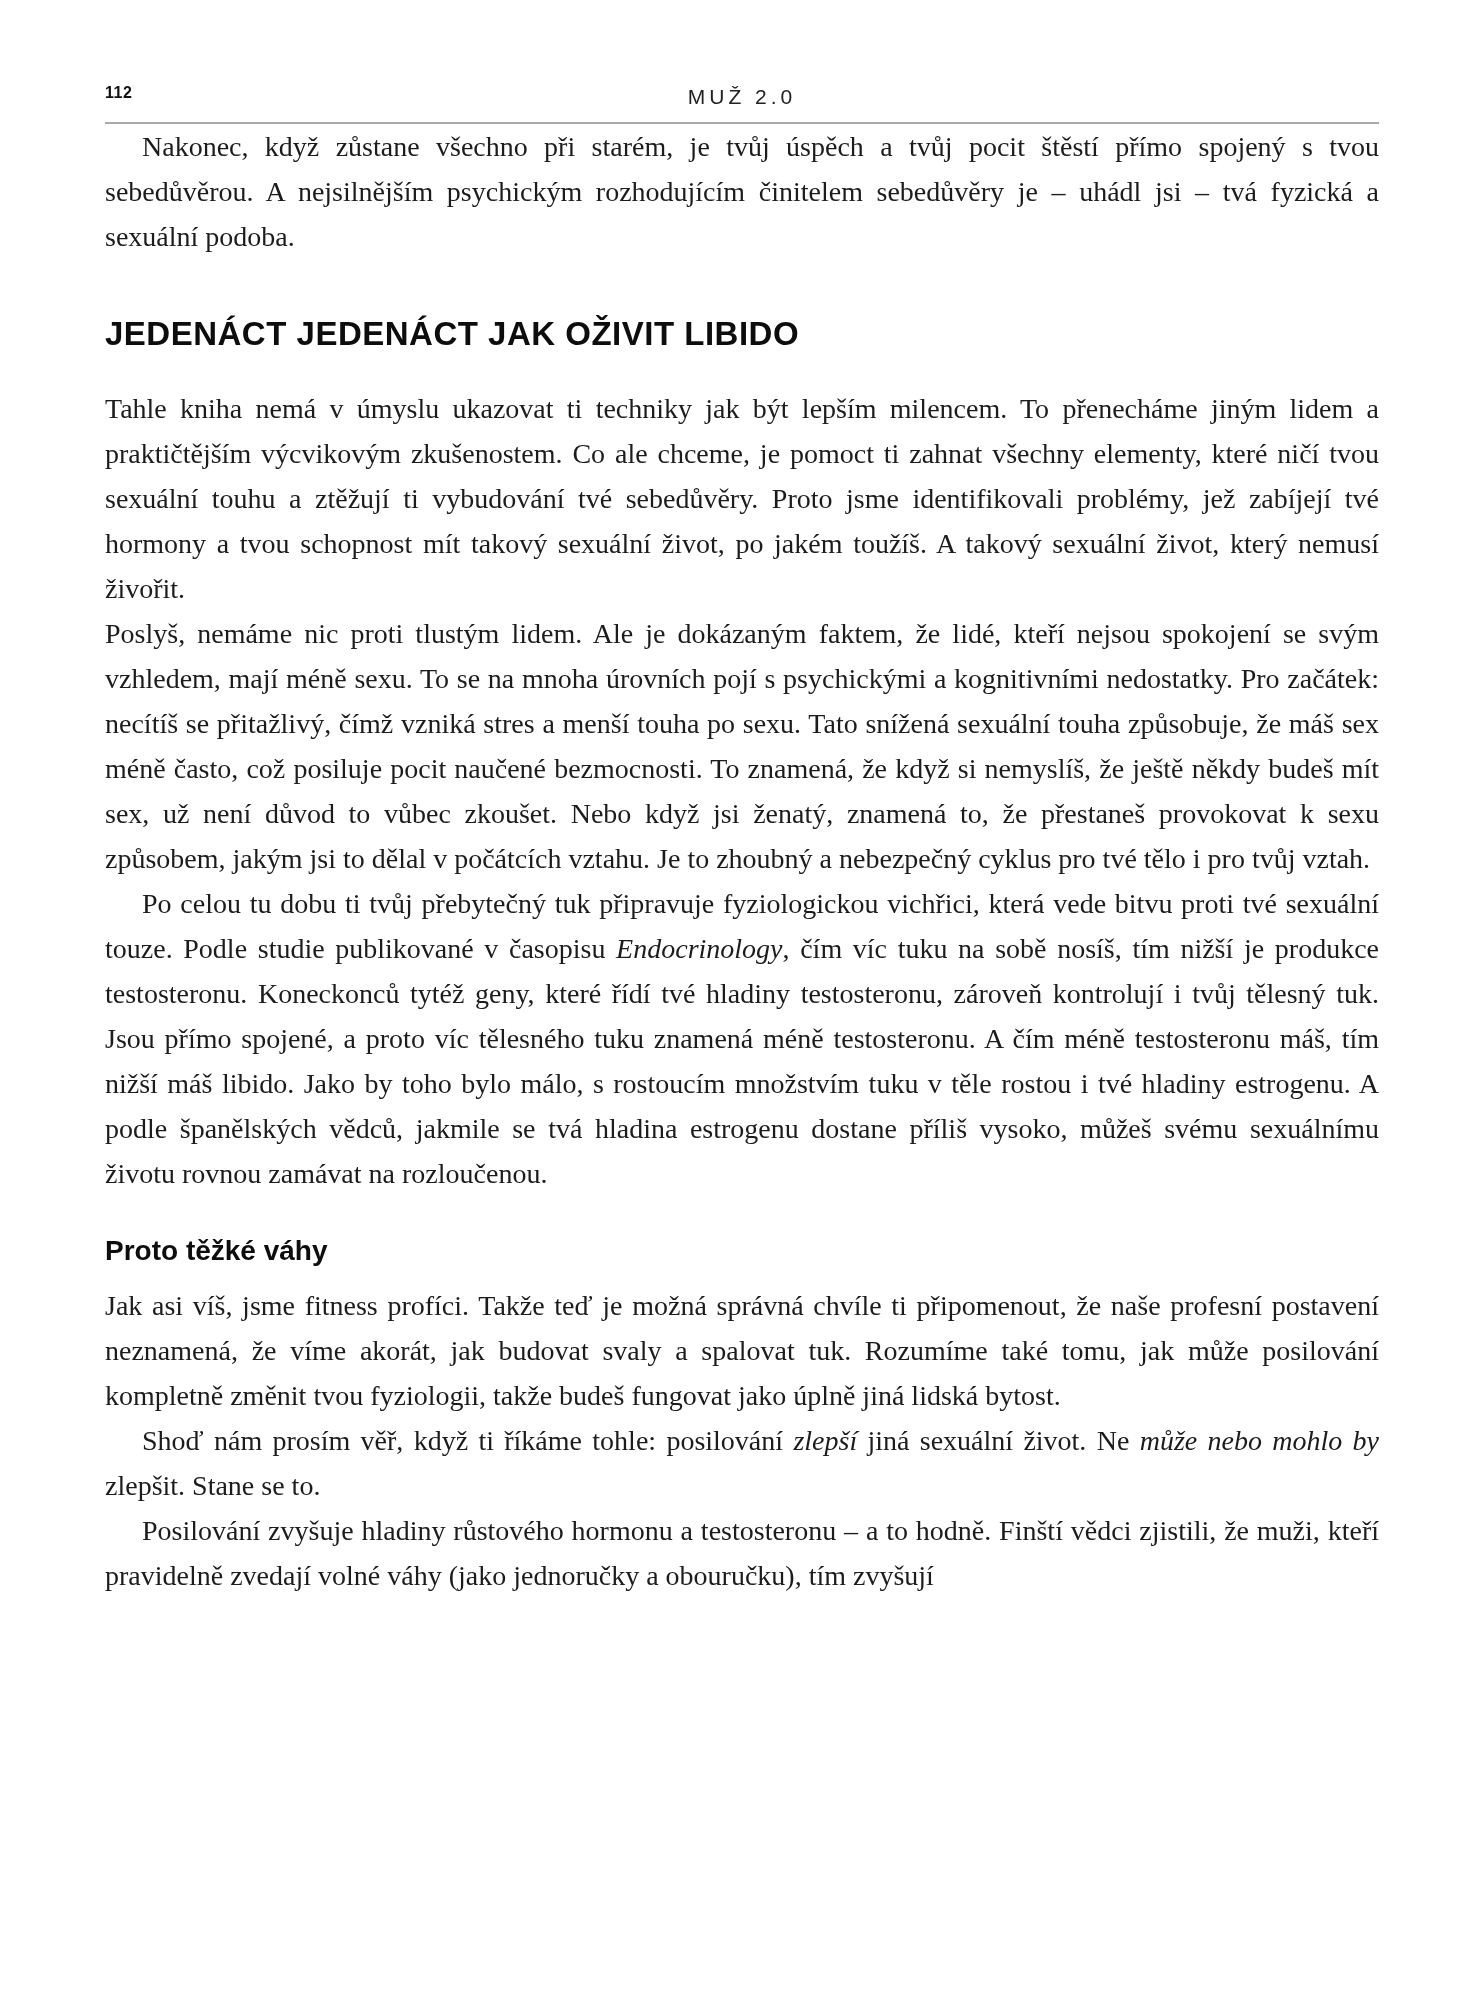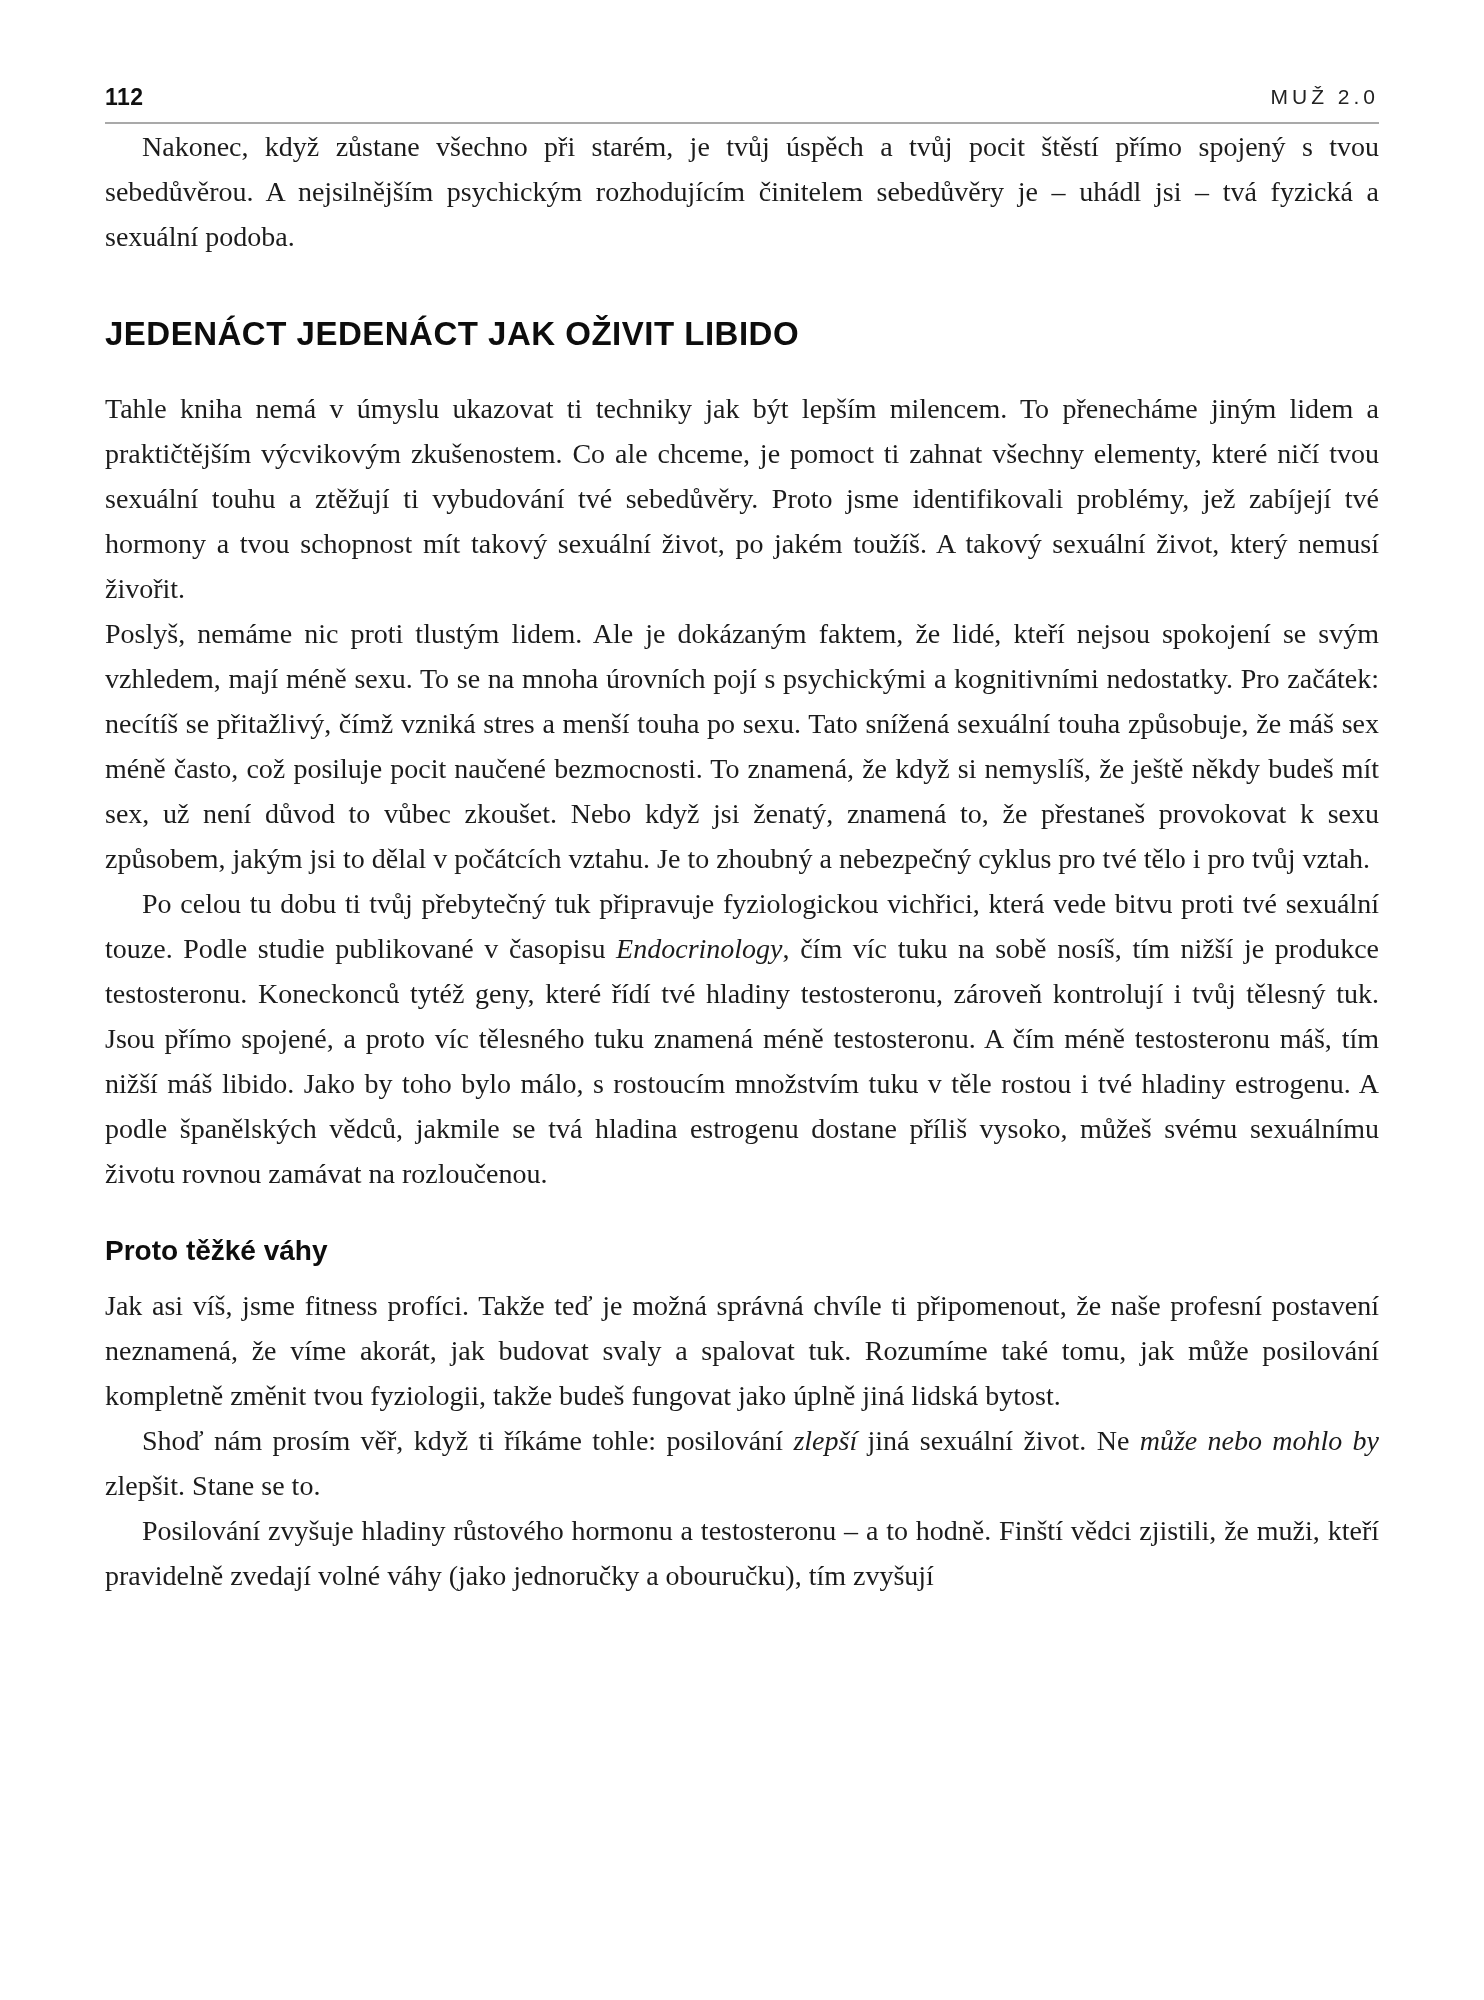--- a/index.html
+++ b/index.html
@@ -21,31 +21,31 @@
   
   .running-header {
     position: relative;
     height: 30px;
     font-family: "Liberation Sans", "DejaVu Sans", sans-serif;
   }
   .page-number {
     position: absolute;
     left: 0;
     top: 0;
-    font-size: 23px;
+    font-size: 16px;
     font-weight: 700;
     letter-spacing: 0.5px;
     color: #111111;
   }
   .running-title {
     position: absolute;
     left: 0;
     right: 0;
     top: 1px;
-    text-align: right;
+    text-align: center;
     font-size: 21px;
     font-weight: 500;
     letter-spacing: 4px;
     color: #222222;
   }
   .header-rule {
     border: none;
     border-top: 2px solid #a9a9a9;
     margin: 8px 0 0 0;
     height: 0;

